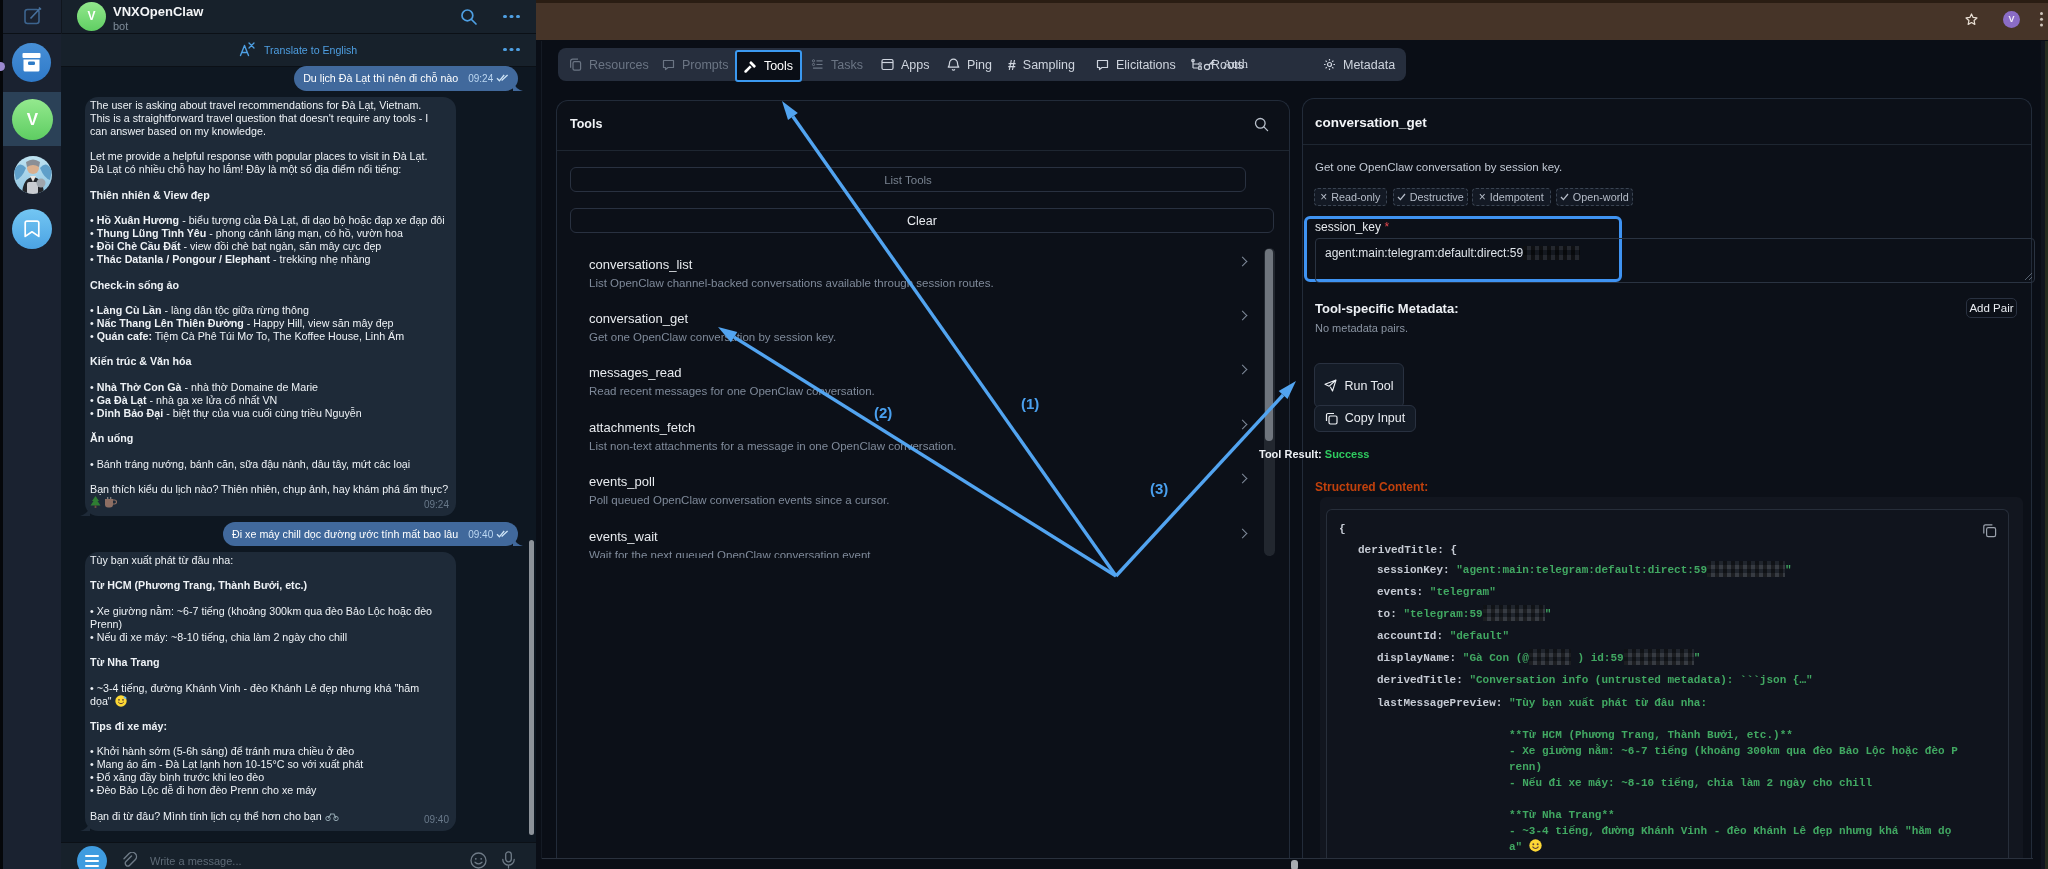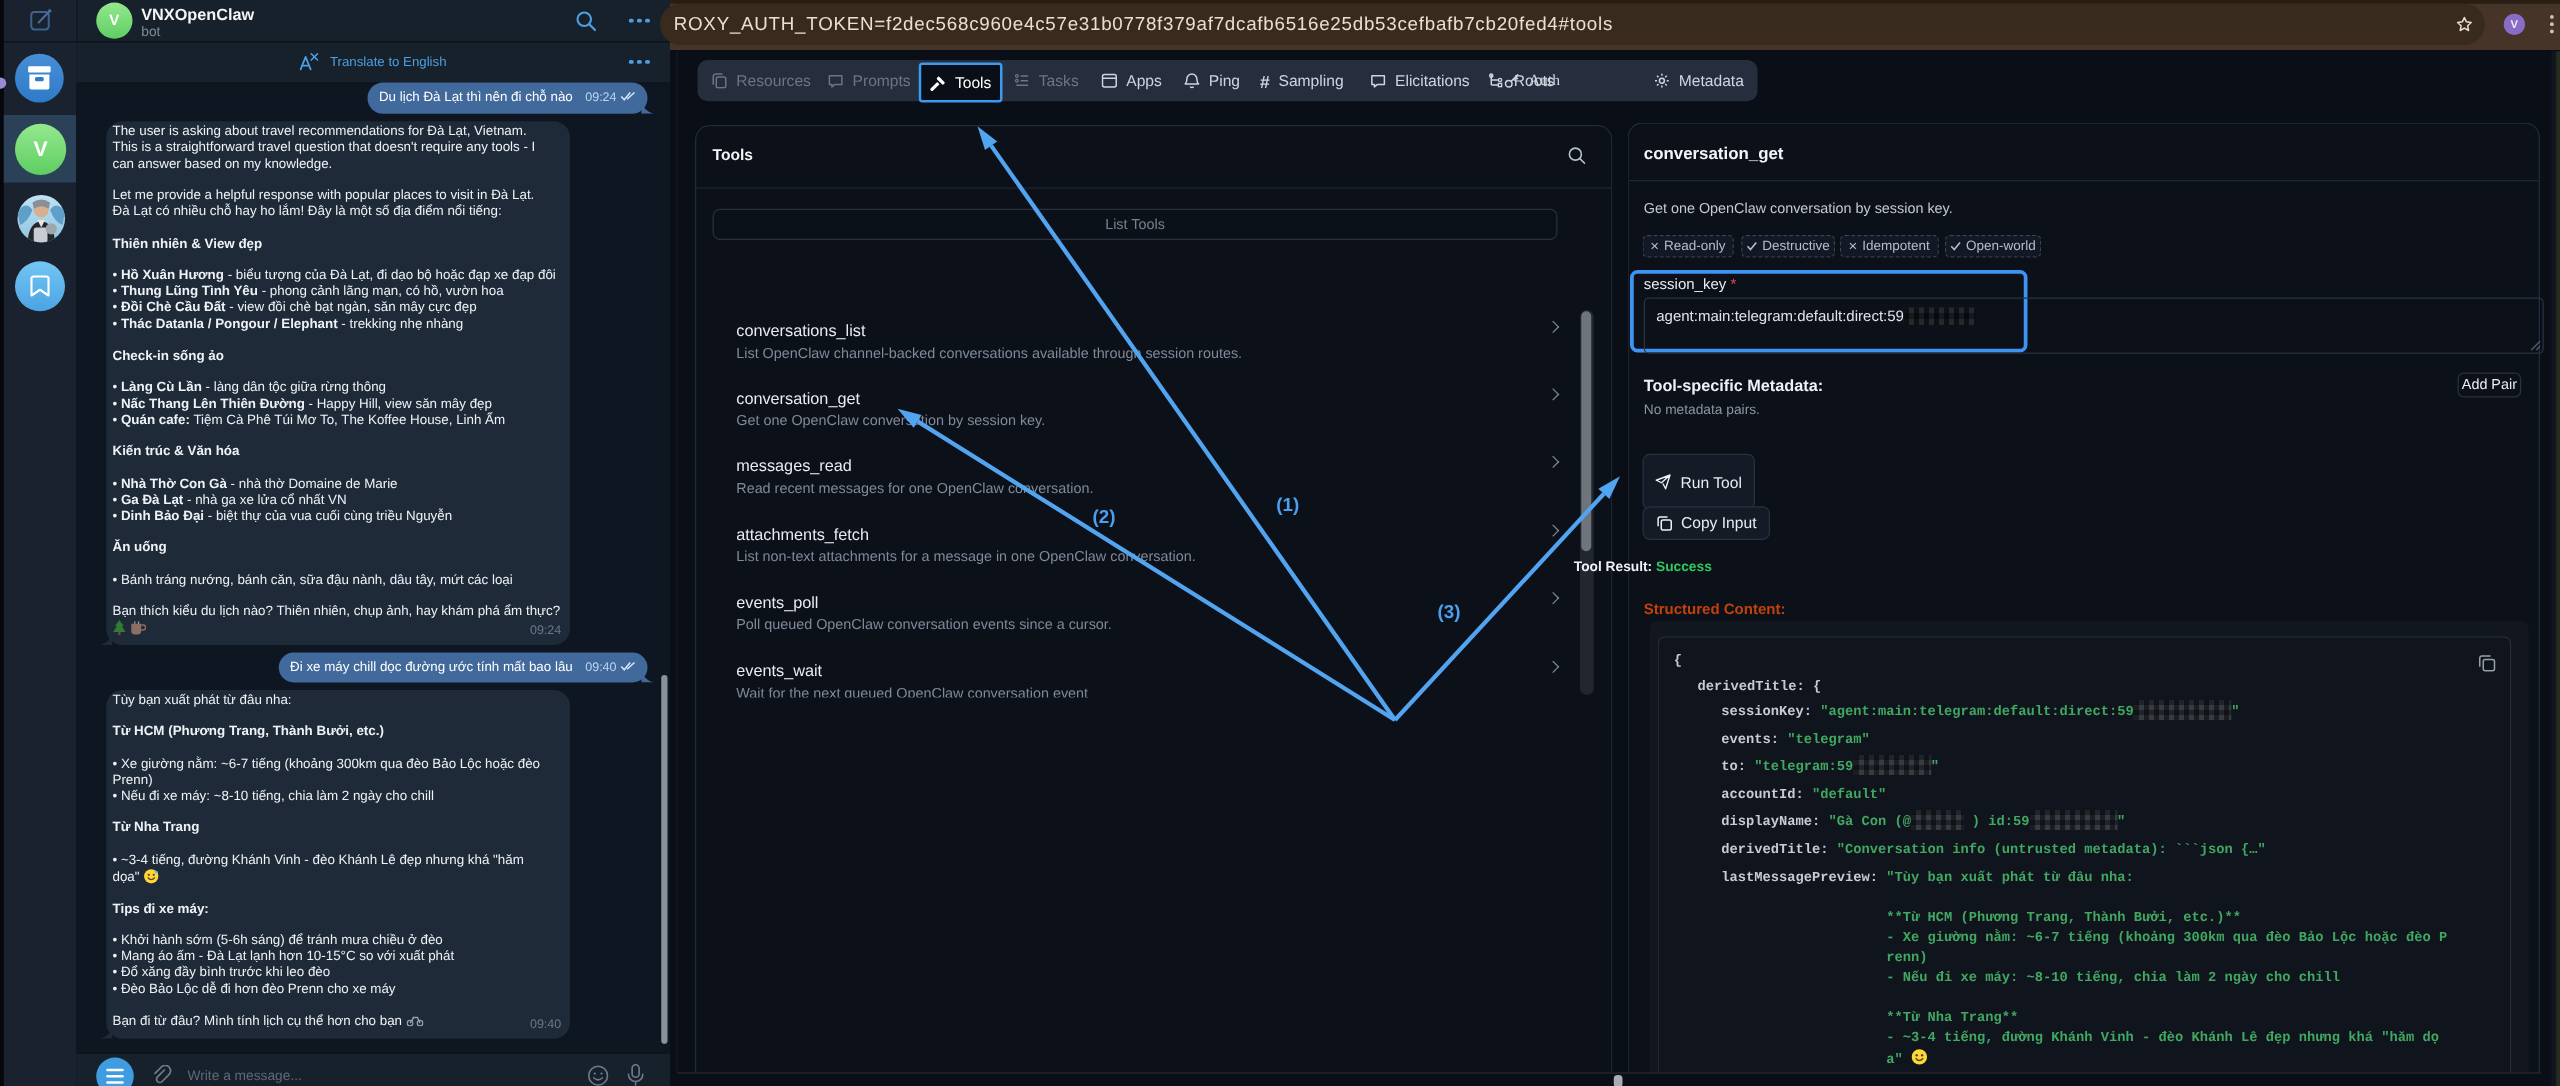--- a/index.html
+++ b/index.html
@@ -226,21 +226,20 @@
    <path d="M5 10.2 q3.5 3.4 7 0" stroke="#6f7b87" stroke-width="1.2" fill="none" stroke-linecap="round"></path>
  </svg>
  <svg class="abs" style="left:501px;top:851px;" width="15" height="18" viewBox="0 0 15 18" fill="none">
    <rect x="4.7" y="0.8" width="5.6" height="10" rx="2.8" stroke="#6f7b87" stroke-width="1.3"></rect>
    <path d="M1.8 8.5 a5.7 5.7 0 0 0 11.4 0 M7.5 14.2 V17" stroke="#6f7b87" stroke-width="1.3" stroke-linecap="round"></path>
  </svg>
 </div>
 
 <div id="chrome"></div>
 <div id="chrome-top"></div>
-<div id="urlbar">ROXY_AUTH_TOKEN=f2dec568c960e4c57e31b0778f379af7dcafb6516e25db53cefbafb7cb20fed4#tools</div>
 <div id="page"></div>
 <div class="abs" style="left:541px;top:41px;width:1px;height:828px;background:#141a24;"></div>
 <div id="tabbar"></div>
 <div class="tab dim" style="left:569px;"><svg width="13" height="13" viewBox="0 0 13 13" fill="none">
         <rect x="4" y="3.6" width="7.6" height="8.6" rx="1.4" stroke="#6b7584" stroke-width="1.2"></rect>
         <path d="M9 1.2 h-5.4 a2 2 0 0 0 -2 2 v6.6" stroke="#6b7584" stroke-width="1.2"></path>
       </svg>Resources</div>
 <div class="tab dim" style="left:662px;"><svg width="13" height="13" viewBox="0 0 13 13" fill="none">
         <path d="M1.5 2.5 h10 v7 h-5.5 l-2.5 2 v-2 h-2 Z" stroke="#6b7584" stroke-width="1.2" stroke-linejoin="round"></path>
       </svg>Prompts</div>
@@ -281,20 +280,21 @@
       </svg>Tools</div>
 
 <div class="card" id="toolscard" style="left:556px;top:100px;width:734px;height:758px;"></div>
 <div class="abs" style="left:570px;top:117px;font-size:12.5px;font-weight:bold;color:#f2f4f7;">Tools</div>
 <svg class="abs" style="left:1254px;top:117px;" width="15" height="15" viewBox="0 0 15 15" fill="none">
       <circle cx="6.3" cy="6.3" r="4.8" stroke="#b9c0cb" stroke-width="1.3"></circle>
       <path d="M9.9 9.9 L13.6 13.6" stroke="#b9c0cb" stroke-width="1.3" stroke-linecap="round"></path>
     </svg>
 <div class="abs" style="left:557px;top:150px;width:732px;height:1px;background:#1e2631;"></div>
 <div class="btn" style="left:570px;top:167px;width:676px;height:25px;color:#78828f;font-size:11.5px;">List Tools</div>
+<div class="btn" style="left:570px;top:208px;width:704px;height:25px;">Clear</div>
 
 <div class="abs" style="left:589px;top:257px;">
       <div class="row-title">conversations_list</div>
       <div class="row-desc" style="margin-top:4.5px;">List OpenClaw channel-backed conversations available through session routes.</div>
     </div>
 <div class="abs" style="left:589px;top:311px;">
       <div class="row-title">conversation_get</div>
       <div class="row-desc" style="margin-top:4.5px;">Get one OpenClaw conversation by session key.</div>
     </div>
 <div class="abs" style="left:589px;top:365px;">

